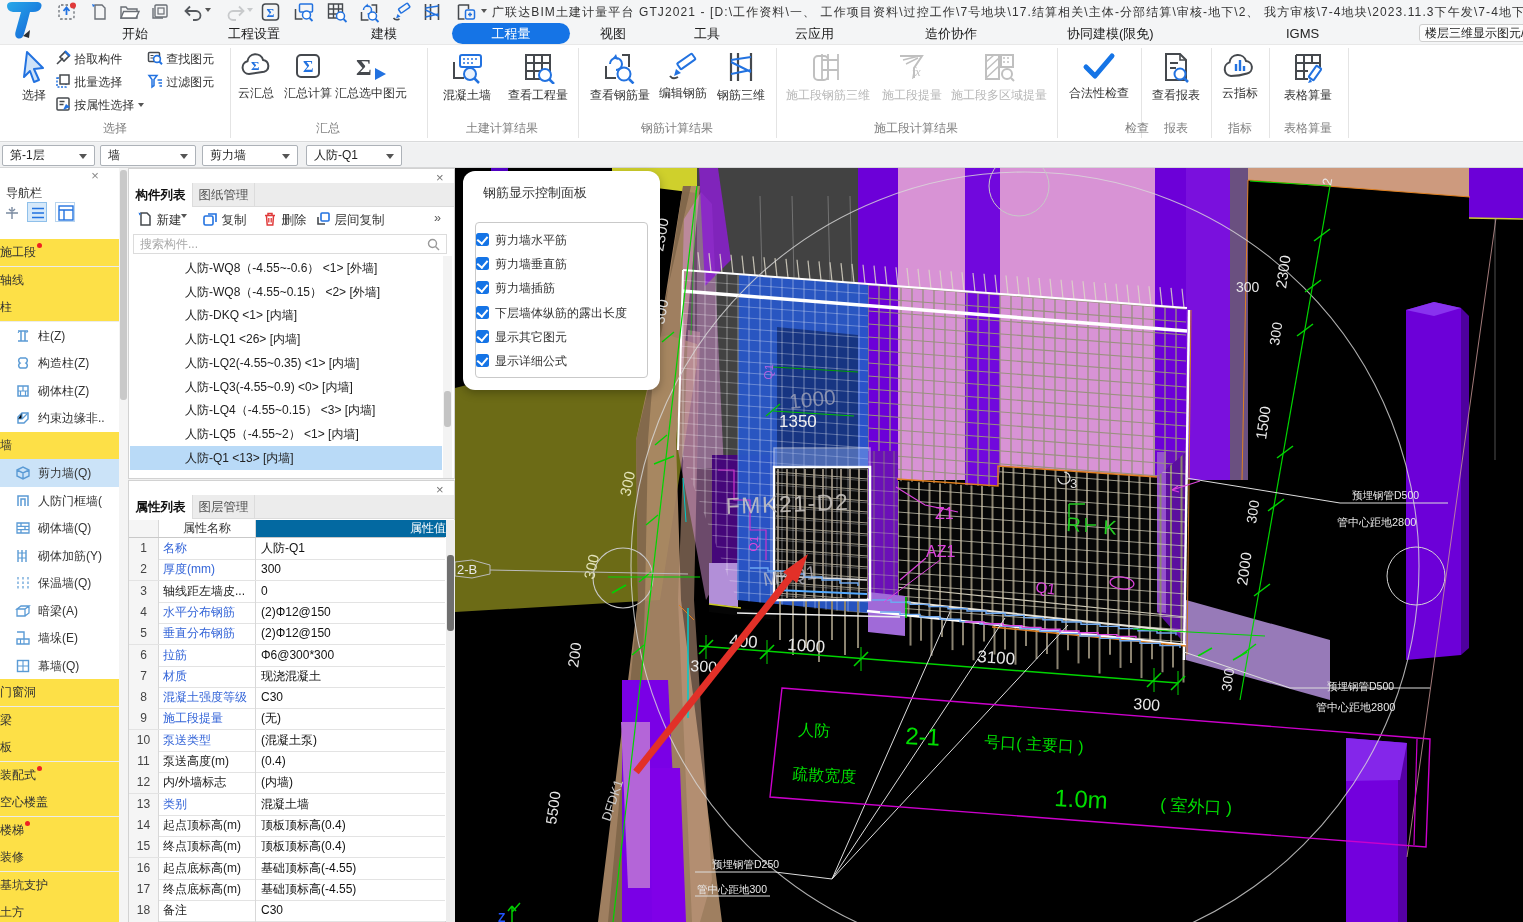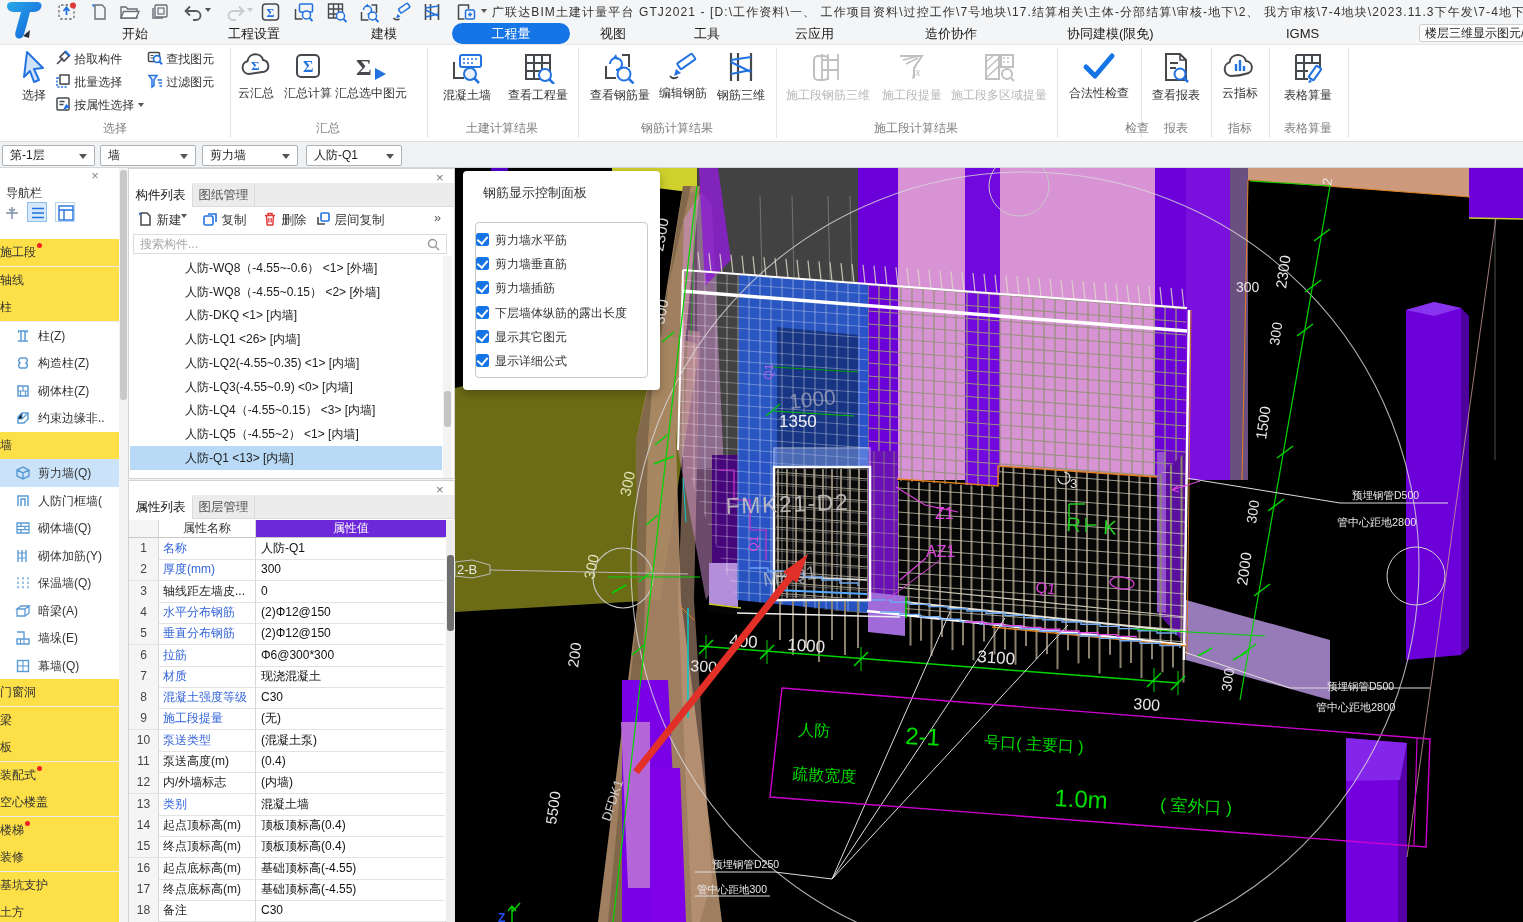--- a/index.html
+++ b/index.html
@@ -36,38 +36,38 @@
 .nsel{background:#cbe3f8}
 .rdot{display:inline-block;width:5px;height:5px;background:#e22;border-radius:50%;vertical-align:8px;margin-left:1px}
 #navsb{position:absolute;left:119px;top:0;width:9px;height:754px;background:#f4f4f4}
 #navsb div{position:absolute;left:1px;width:7px;border-radius:3px;background:#c9c9c9}
 
 #mid{position:absolute;left:128px;top:168px;width:327px;height:754px;background:#f0f0f0}
 .panel{position:absolute;left:0;width:327px;background:#fff;border:1px solid #d2d2d2}
 .px{position:absolute;right:6px;top:3px;width:12px;height:12px;color:#777;font-size:13px;line-height:12px}
 .ptabs{position:absolute;left:0;top:14px;width:100%;height:24px;background:#ececec;border-bottom:1px solid #dcdcdc}
 .ptab{position:absolute;top:0;height:24px;font-size:12.5px;line-height:24px;text-align:center}
-.ptab.on{background:#fff;color:#111;font-weight:normal;border-right:1px solid #dcdcdc}
+.ptab.on{background:#fff;color:#111;font-weight:bold;border-right:1px solid #dcdcdc}
 .ptab.off{color:#555;border-right:1px solid #dcdcdc}
 .ktool{position:absolute;left:0;top:39px;width:100%;height:23px;font-size:12.5px;color:#333}
 .ktool span{position:absolute;top:3px;white-space:nowrap}
 .ktool svg{vertical-align:-3px}
 .ksearch{position:absolute;left:4px;top:65px;width:314px;height:20px;border:1px solid #dcdcdc;background:#fff;font-size:12px;color:#a9a9a9;line-height:18px;padding-left:6px}
 .krow{position:absolute;left:1px;width:312px;height:24px;font-size:12px;color:#222;line-height:24px;padding-left:55px;white-space:nowrap}
 .ksel{background:#b9daf7}
 .ksb{position:absolute;left:314px;width:9px;background:#f3f3f3}
 .ksb div{position:absolute;left:1px;width:7px;background:#c4c4c4;border-radius:3px}
 
 .prow{position:absolute;left:0;width:316px;height:22px;border-bottom:1px solid #e3e3e3;font-size:12px}
 .pn{position:absolute;left:0;top:0;width:30px;height:21px;background:#f5f5f5;border-right:1px solid #d8d8d8;text-align:center;color:#444;line-height:21px}
 .pname{position:absolute;left:30px;top:0;width:97px;height:21px;border-right:1px solid #d8d8d8;padding-left:4px;line-height:21px;color:#222;overflow:hidden;white-space:nowrap}
 .pval{position:absolute;left:127px;top:0;width:189px;height:21px;padding-left:5px;line-height:21px;color:#111;white-space:nowrap;overflow:hidden}
 .bluep{color:#3465d8}
 
-#float{position:absolute;left:463px;top:171px;width:197px;height:219px;background:#fff;border-radius:4px;box-shadow:0 3px 10px rgba(0,0,0,.28);z-index:50}
+#float{position:absolute;left:463px;top:171px;width:197px;height:219px;background:#fff;border-radius:12px;box-shadow:0 3px 10px rgba(0,0,0,.28);z-index:50}
 #float h3{position:absolute;left:20px;top:13px;font-size:13px;color:#333;font-weight:normal}
 #fgroup{position:absolute;left:12px;top:51px;width:173px;height:156px;border:1px solid #c9c9c9;border-radius:4px}
 .cbrow{position:absolute;left:13px;height:14px;font-size:12px;color:#333;line-height:14px;white-space:nowrap}
 .cb{display:inline-block;width:13px;height:13px;background:#1574e6;border-radius:2.5px;margin-right:6px;vertical-align:-2px;position:relative}
 .cb:after{content:"";position:absolute;left:3px;top:1px;width:5px;height:8px;border:solid #fff;border-width:0 2px 2px 0;transform:rotate(40deg)}
 </style></head><body>
 <div id="app">
     <div id="titlebar">
       <svg class="abs" style="left:3px;top:0" width="46" height="44" viewBox="0 0 46 44">
         <defs>
@@ -522,21 +522,21 @@
       </div>
       <div class="panel" style="top:312px;height:442px">
         <div class="px">×</div>
         <div class="ptabs">
           <div class="ptab on" style="left:0;width:64px">属性列表</div>
           <div class="ptab off" style="left:64px;width:62px">图层管理</div>
         </div>
         <div class="abs" style="left:0;top:39px;width:316px;height:18px;border-bottom:1px solid #c9c9c9;font-size:12px">
           <div class="abs" style="left:0;width:30px;height:17px;background:#f5f5f5;border-right:1px solid #d8d8d8"></div>
           <div class="abs" style="left:30px;width:97px;height:17px;border-right:1px solid #d8d8d8;text-align:center;color:#333;line-height:17px">属性名称</div>
-          <div class="abs" style="left:127px;width:190px;height:17px;background:#6d28d9;color:#fff;text-align:center;line-height:17px">属性值</div>
+          <div class="abs" style="left:127px;width:190px;height:17px;background:#0369a1;color:#fff;text-align:right;line-height:17px">属性值</div>
         </div>
         <div class="prow" style="top:57.0px">
           <div class="pn">1</div>
           <div class="pname bluep">名称</div>
           <div class="pval">人防-Q1</div>
         </div>
         <div class="prow" style="top:78.3px">
           <div class="pn">2</div>
           <div class="pname bluep">厚度(mm)</div>
           <div class="pval">300</div>

